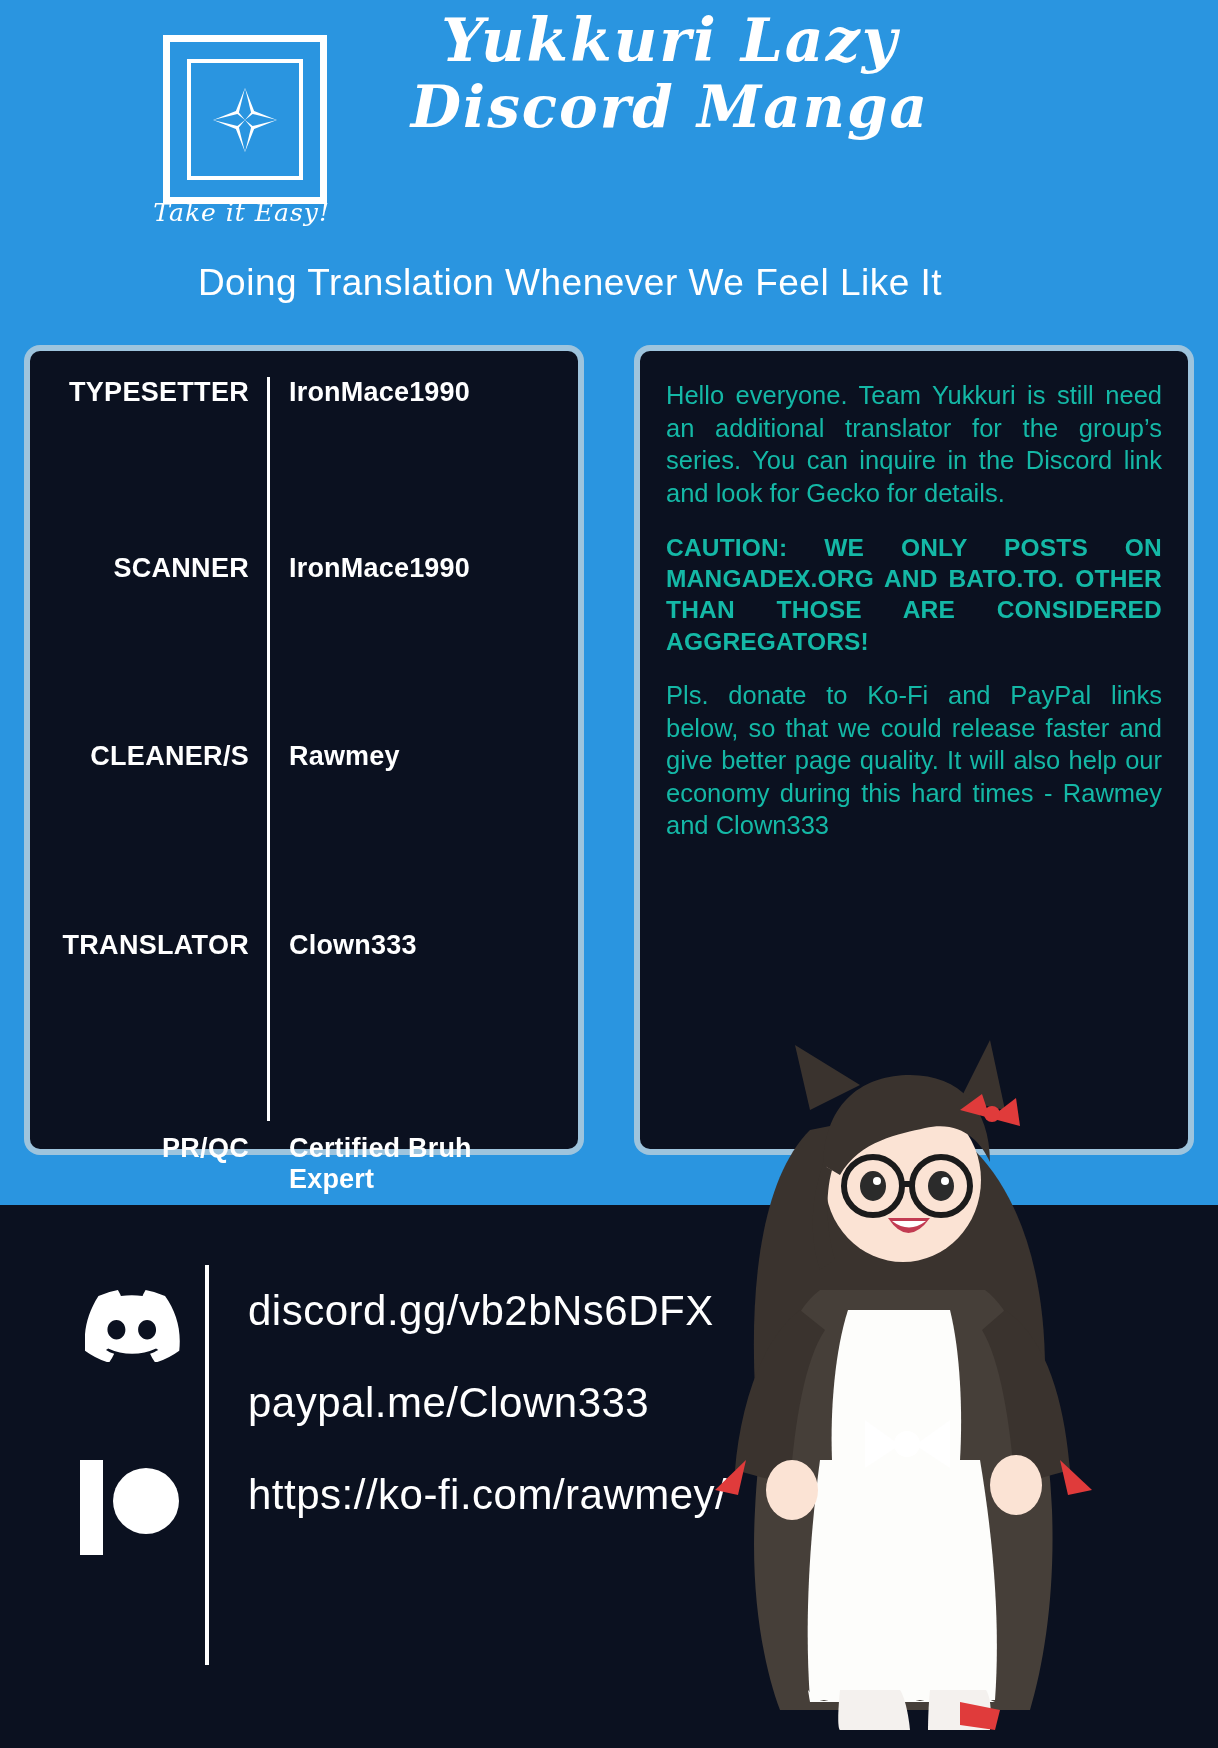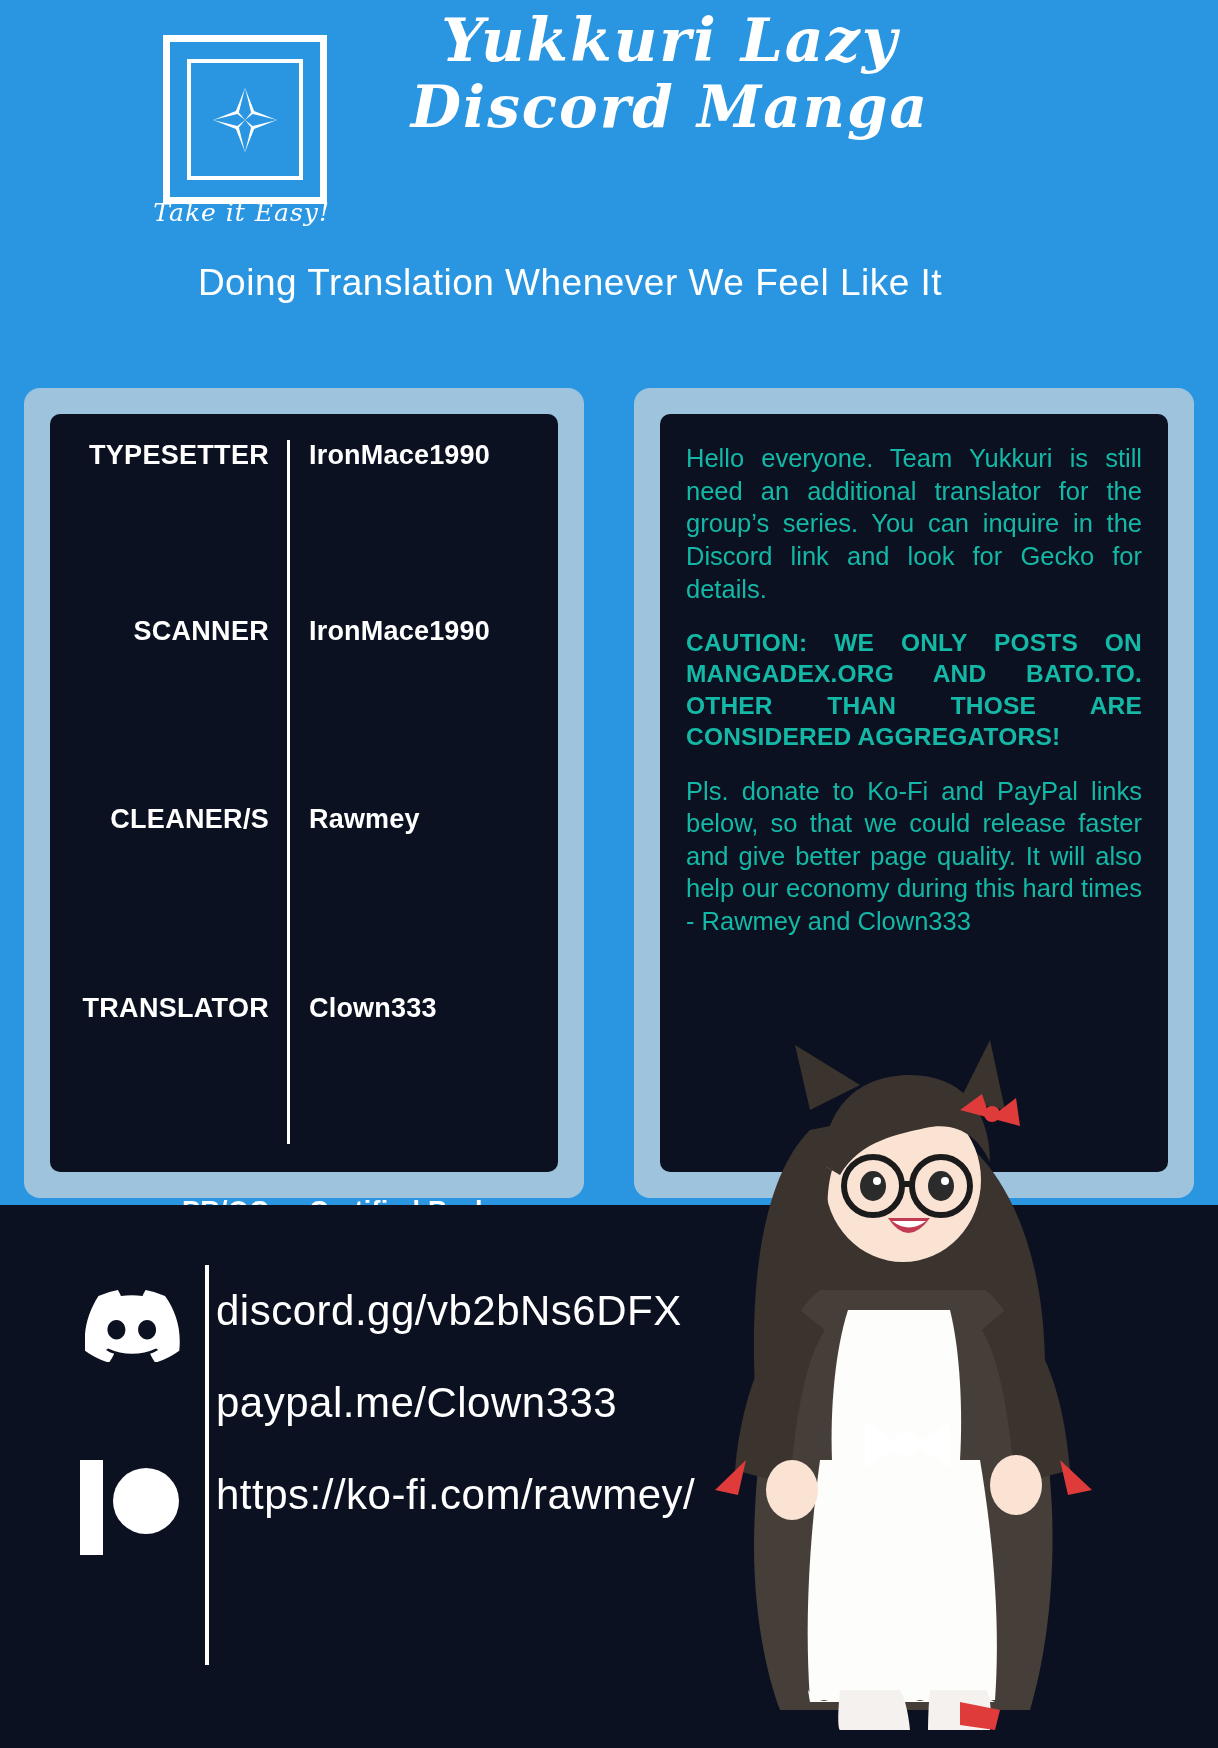--- a/index.html
+++ b/index.html
@@ -100,23 +100,22 @@
     position: absolute;
     top: 345px;
     left: 0;
     right: 0;
     height: 860px;
   }
   .panel {
     position: absolute;
     background: #9ec4dd;
     border-radius: 16px;
-    padding: 26px;
+    padding: 6px;
     box-sizing: border-box;
-    margin-top: 43px;
   }
   .panel-inner {
     width: 100%;
     height: 100%;
     background: #0b1120;
     border-radius: 10px;
     box-sizing: border-box;
   }
   .panel-credits {
     left: 24px;
@@ -205,21 +204,21 @@
   .footer-divider {
     position: absolute;
     left: 205px;
     top: 60px;
     width: 4px;
     height: 400px;
     background: #ffffff;
   }
   .links {
     position: absolute;
-    left: 216px;
+    left: 248px;
     top: 82px;
     width: 700px;
   }
   .link-item {
     color: #ffffff;
     font-size: 42px;
     letter-spacing: 0.5px;
     margin-bottom: 44px;
     white-space: nowrap;
   }

